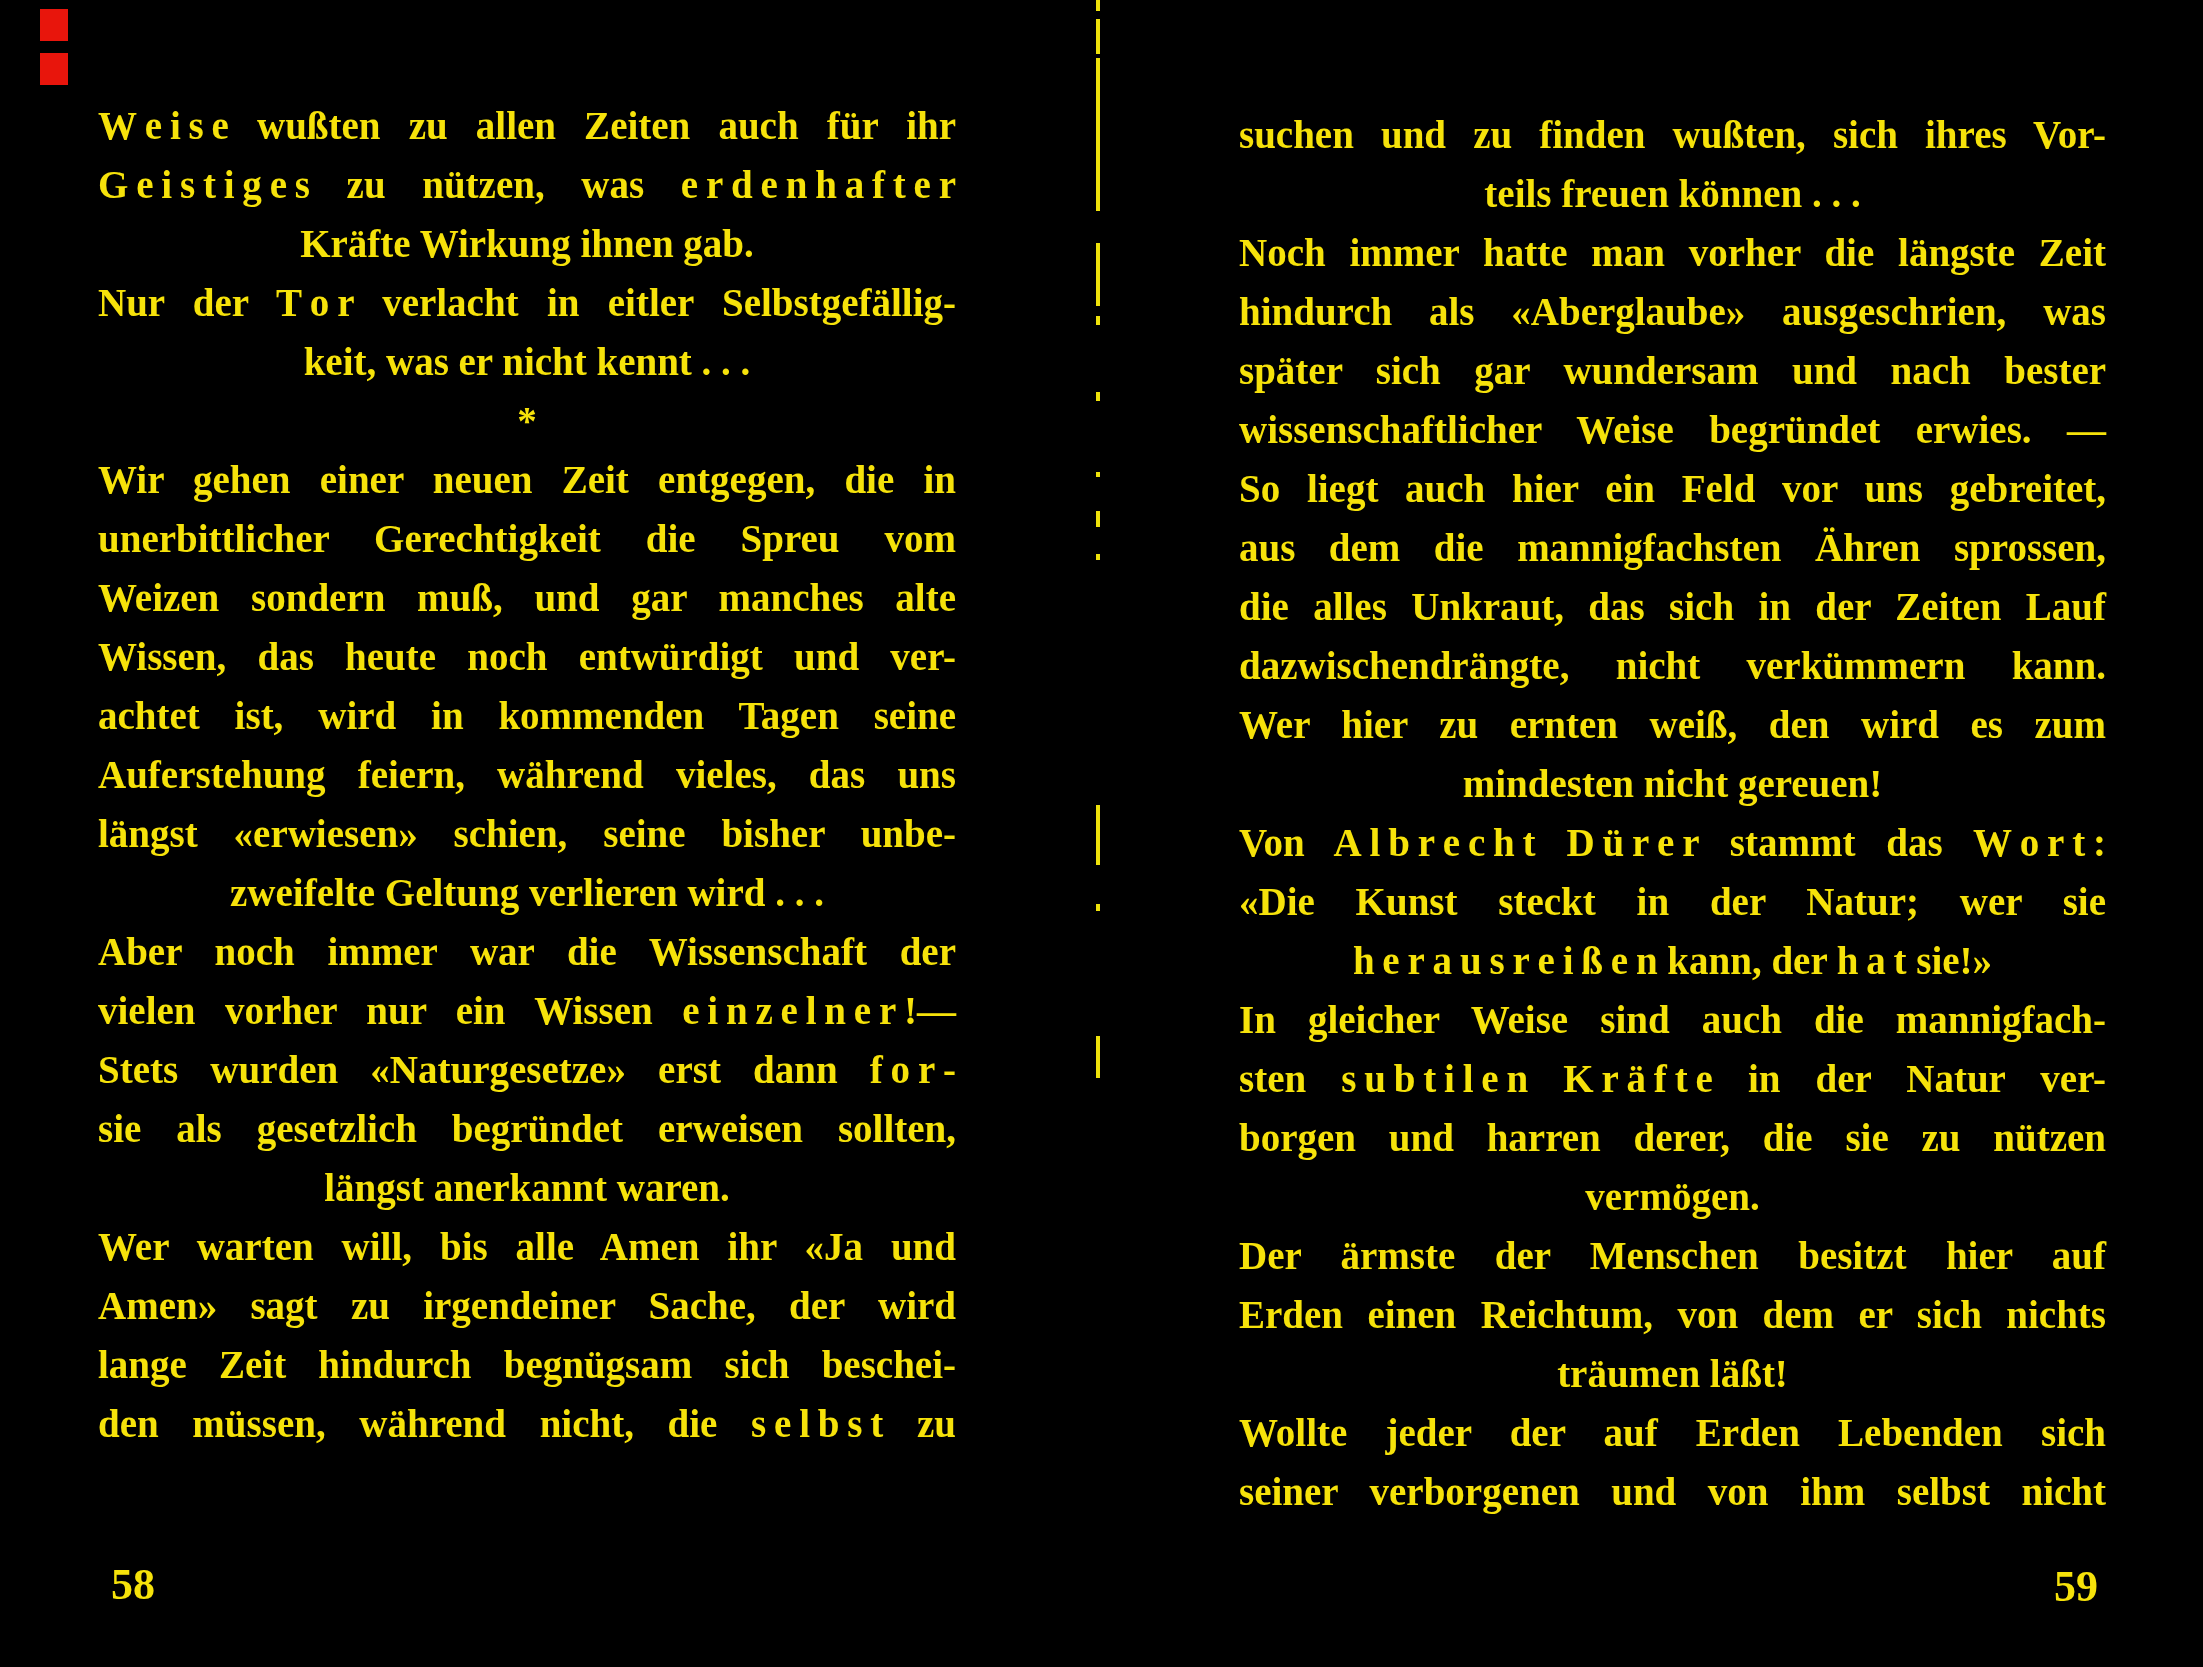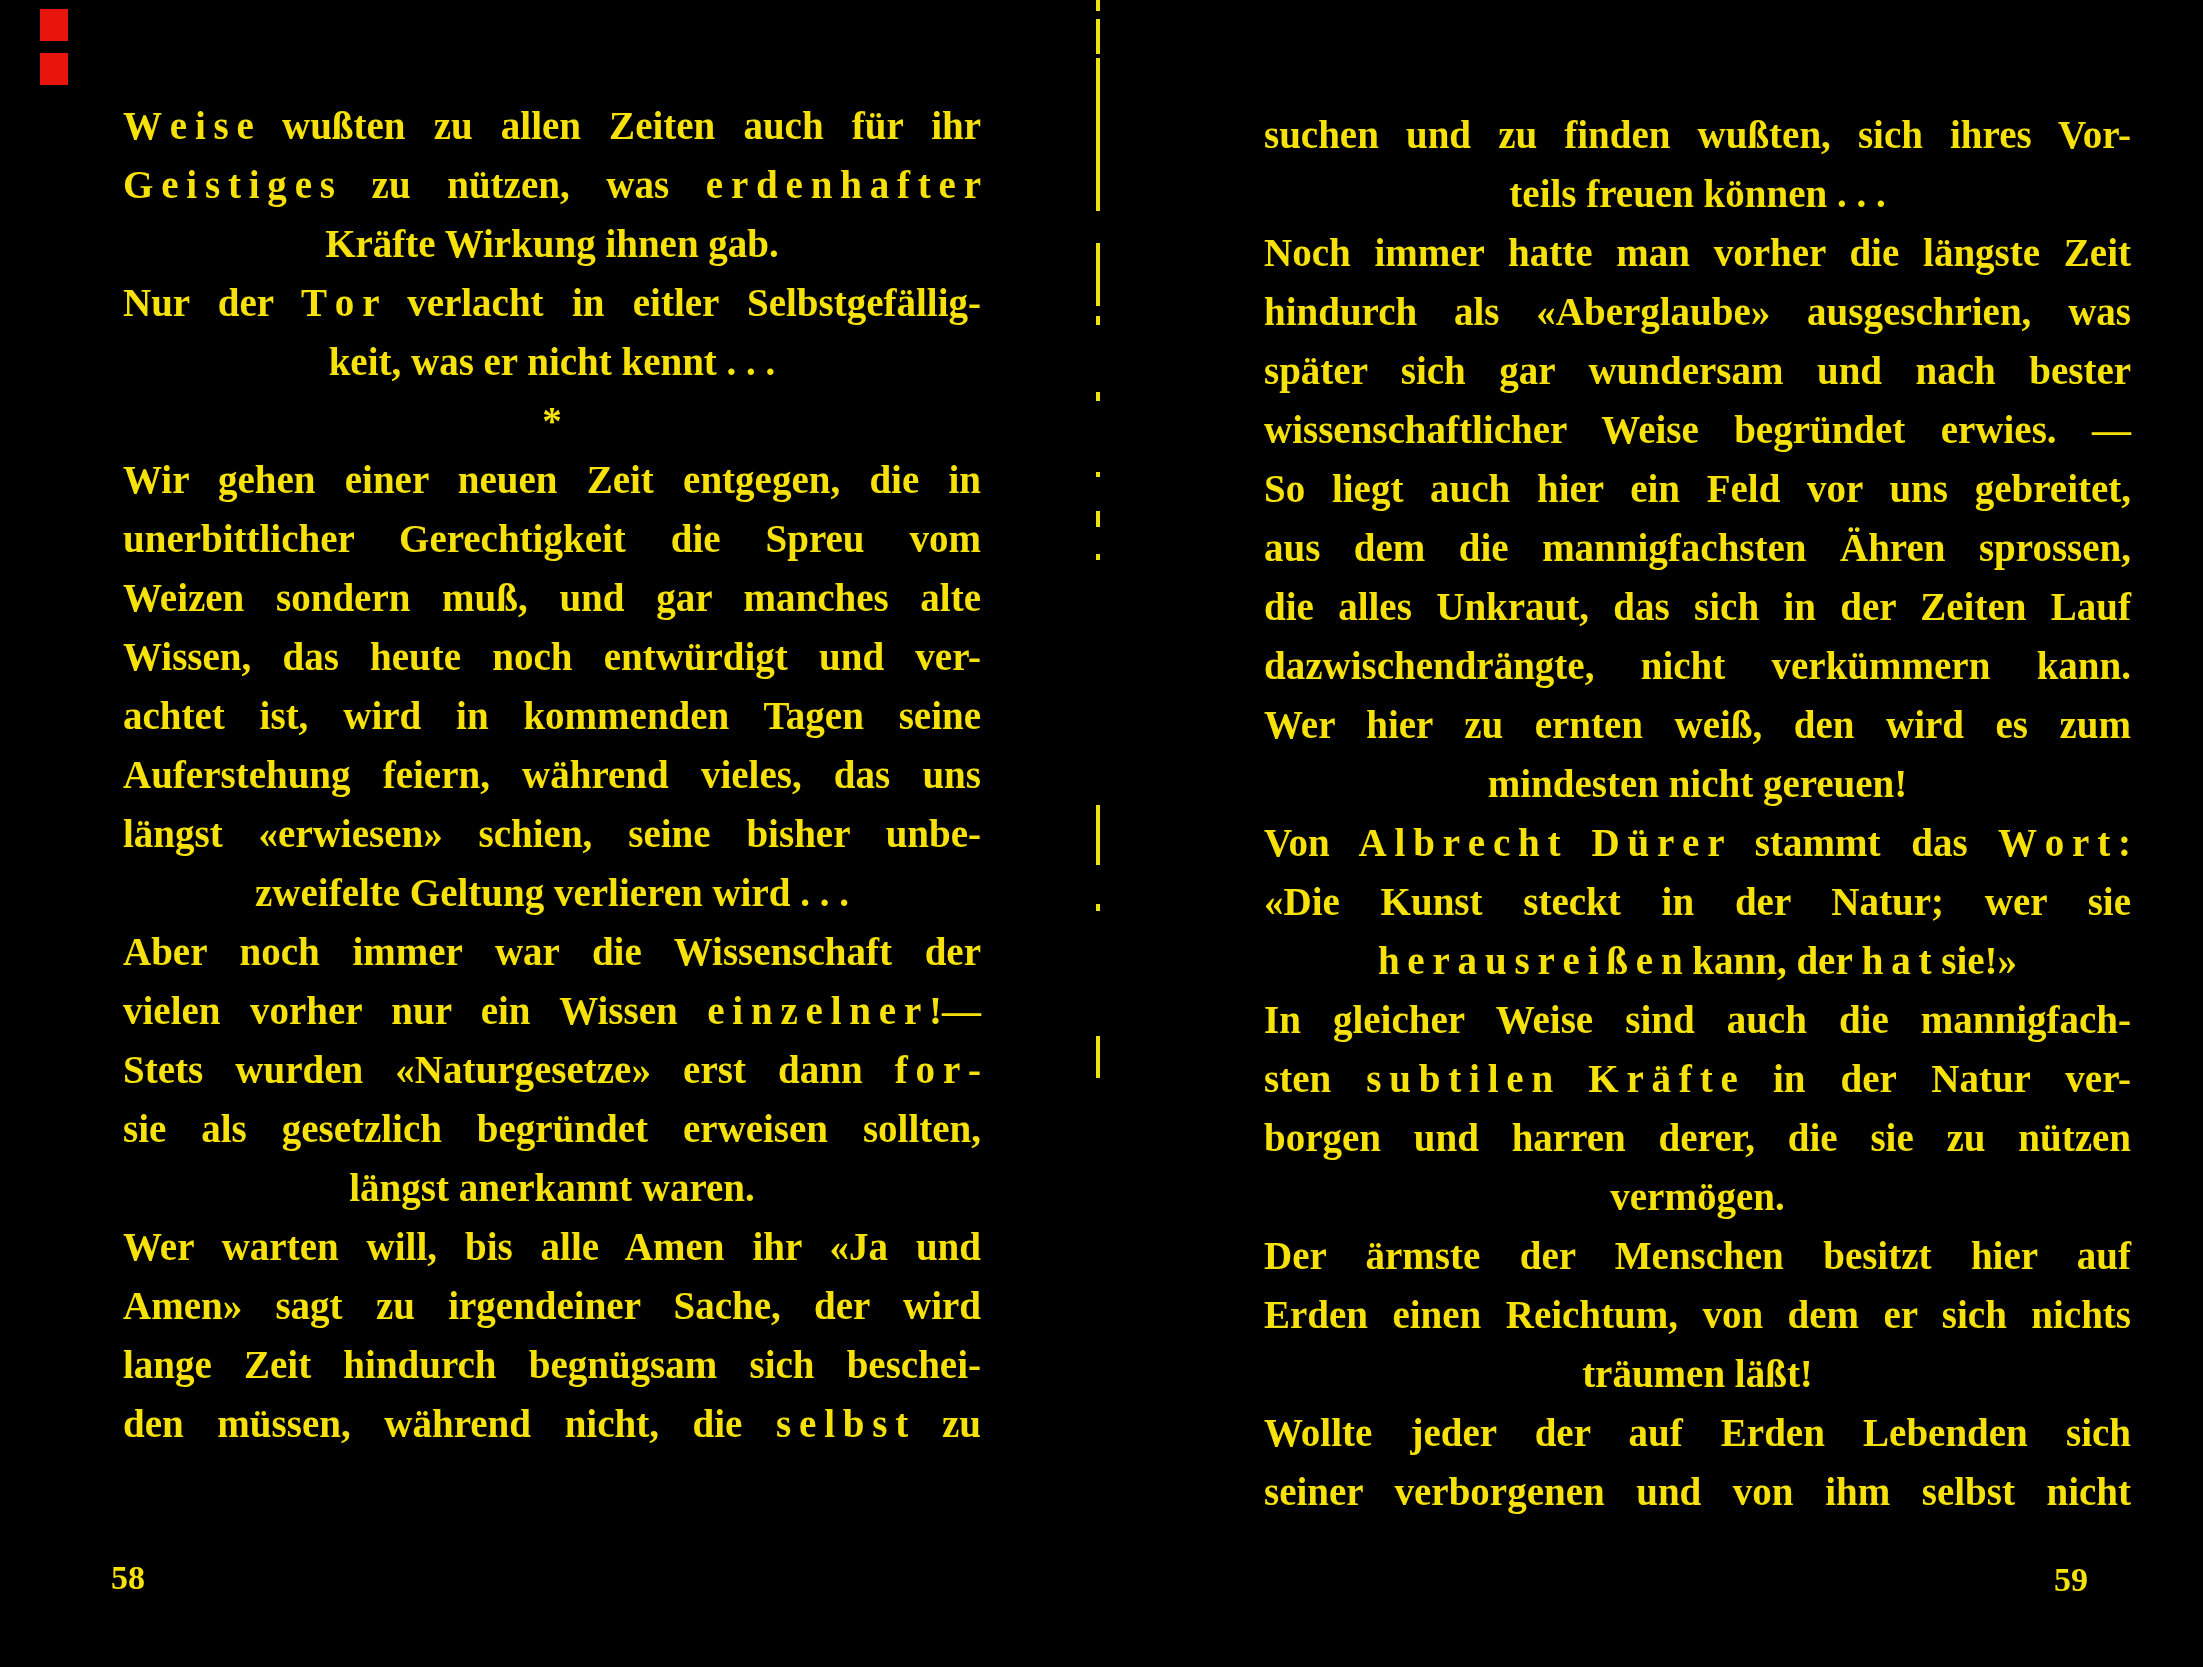--- a/index.html
+++ b/index.html
@@ -8,37 +8,36 @@
     width:2203px;height:1668px;
     background:#000;
     overflow:hidden;
     font-family:"Liberation Serif","DejaVu Serif",serif;
   }
   .page-text{
     position:absolute;
     color:#f6e20a;
     font-size:39px;
     font-weight:bold;
-    margin-left:25px;
   }
   #left-text{left:98px;top:98px;width:858px;}
   #right-text{left:1239px;top:107px;width:867px;}
   .line{
     height:59px;
     line-height:56px;
     white-space:nowrap;
     overflow:visible;
   }
   .a-j{text-align:justify;text-align-last:justify;white-space:normal;}
   .a-l{text-align:center;}
   .a-c{text-align:center;white-space:normal;}
   .page-num{
     position:absolute;
     color:#f6e20a;
-    font-size:34px;
+    font-size:44px;
     font-weight:bold;
   }
   #page-num-left{left:111px;top:1559px;}
   #page-num-right{left:2054px;top:1561px;}
   .spine-dash{
     position:absolute;
     left:1096px;
     width:4.4px;
     background:#efe20a;
   }

